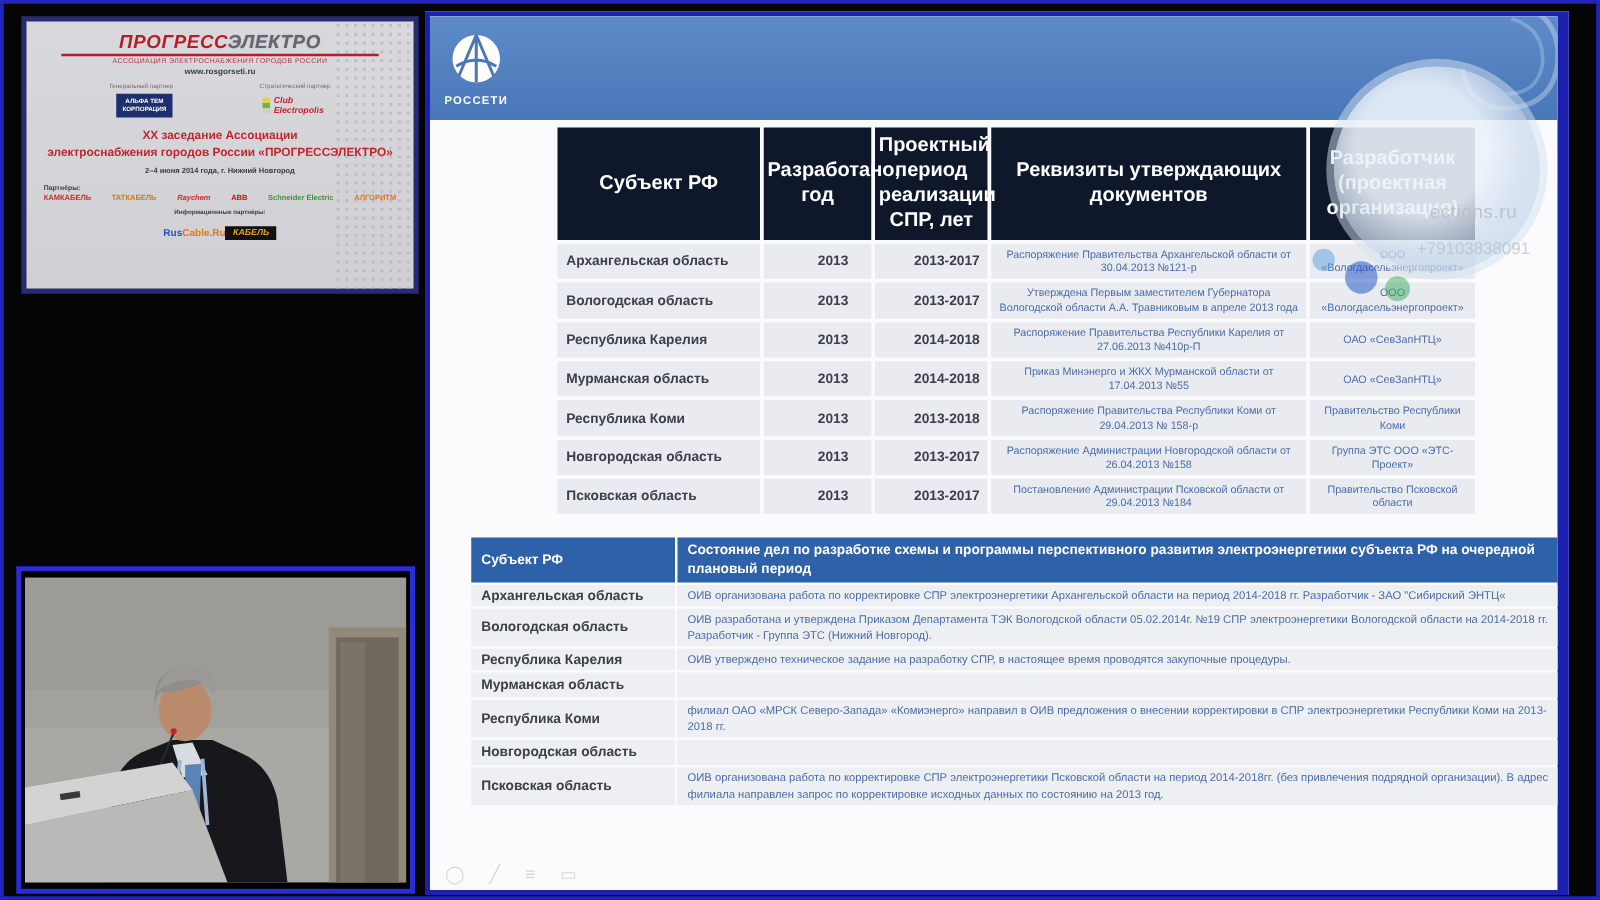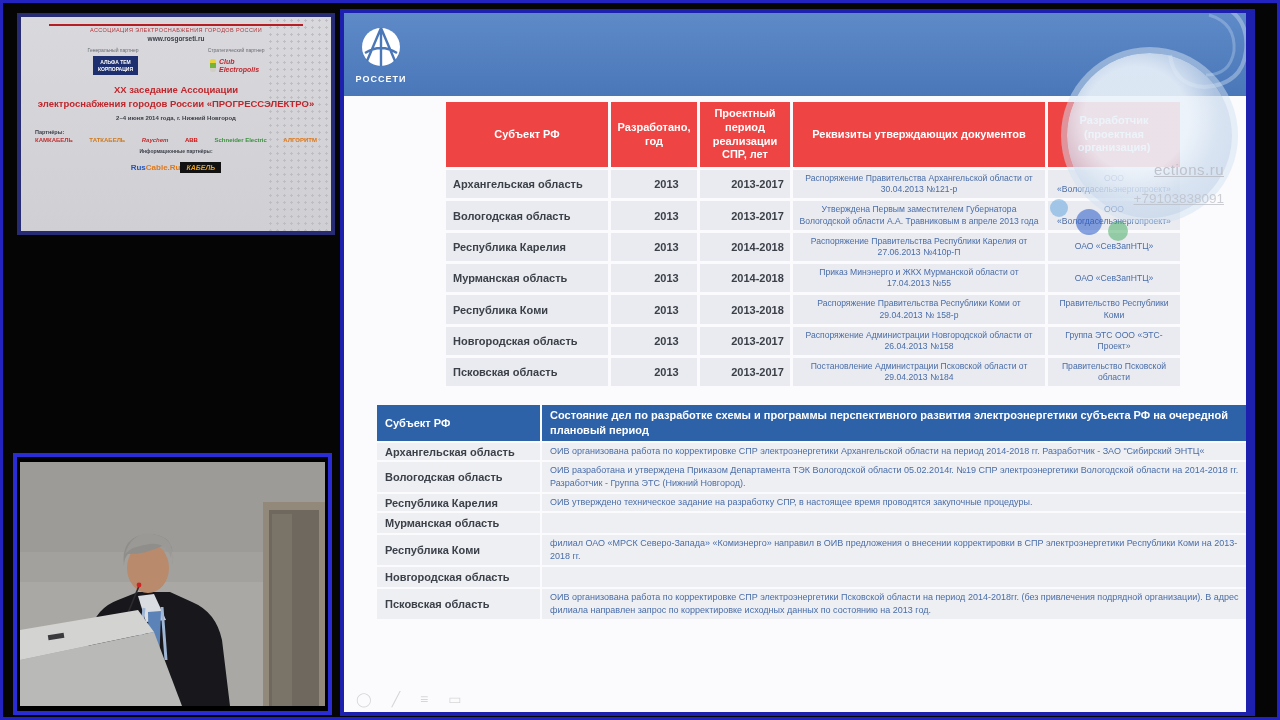--- a/index.html
+++ b/index.html
@@ -55,28 +55,28 @@
   .swirl{position:absolute;right:-18px;top:-20px;opacity:.55;}
 
   
   .lens{position:absolute;right:14px;top:40px;width:190px;height:190px;pointer-events:none;}
   .lens .c1{position:absolute;right:0;top:0;width:165px;height:165px;border-radius:50%;
     background:radial-gradient(circle at 42% 40%, rgba(235,242,250,.9) 0 38%, rgba(205,220,238,.75) 60%, rgba(170,195,225,.6) 100%);
     box-shadow:0 0 0 6px rgba(210,225,242,.5);}
   .lens .dotb{position:absolute;left:34px;bottom:8px;width:26px;height:26px;border-radius:50%;background:rgba(40,90,200,.55);}
   .lens .dotg{position:absolute;left:66px;bottom:2px;width:20px;height:20px;border-radius:50%;background:rgba(60,170,90,.5);}
   .lens .dotc{position:absolute;left:8px;bottom:26px;width:18px;height:18px;border-radius:50%;background:rgba(90,160,220,.5);}
-  .wm-text{position:absolute;right:22px;top:148px;text-align:right;color:#b9bcc4;pointer-events:none;text-decoration:underline;}
+  .wm-text{position:absolute;right:22px;top:148px;text-align:center;color:#b9bcc4;pointer-events:none;}
   .wm-text .site{font-size:15px;letter-spacing:.5px;opacity:.85;}
   .wm-text .phone{font-size:13.5px;opacity:.7;margin-top:13px;}
 
   
   table{border-collapse:separate;border-spacing:3px;table-layout:fixed;}
   .t1{margin:3px 0 0 99px;width:740px;}
-  .t1 th{background:#ef4444;color:#fff;font-size:11px;font-weight:bold;padding:5px 3px;line-height:1.25;vertical-align:middle;}
+  .t1 th{background:#0f172a;color:#fff;font-size:16px;font-weight:bold;padding:5px 3px;line-height:1.25;vertical-align:middle;}
   .t1 td{background:#e9ebf0;vertical-align:middle;padding:3px 4px;}
   .t1 .region{font-weight:bold;color:#3c4048;font-size:11px;text-align:left;padding-left:7px;}
   .t1 .year,.t1 .period{font-weight:bold;color:#3c4048;font-size:11px;text-align:center;padding-left:29px;}
   .t1 .doc{color:#4a6da8;font-size:8.6px;text-align:center;line-height:1.3;}
   .t1 .dev{color:#4a6da8;font-size:8.6px;text-align:center;line-height:1.3;}
 
   .t2{margin:14px 0 0 31px;width:882px;border-spacing:2px;}
   .t2 th{background:#2e62a8;color:#fff;font-size:11px;font-weight:bold;text-align:left;
     padding:3px 8px;line-height:1.35;vertical-align:middle;}
   .t2 td{background:#edeff3;vertical-align:middle;padding:2px 8px;}
@@ -88,20 +88,23 @@
   .ppt-toolbar span{font-size:14px;line-height:14px;cursor:pointer;}
 </style>
 </head>
 <body>
 
 <div class="stage">
 
   <div class="poster">
     <div class="halftone"></div>
     <div class="poster-inner">
+      <div class="pe-logo">
+        <span class="p1">ПРОГРЕСС</span><span class="p2">ЭЛЕКТРО</span>
+      </div>
       <div class="pe-rule"></div>
       <div class="pe-sub">АССОЦИАЦИЯ ЭЛЕКТРОСНАБЖЕНИЯ ГОРОДОВ РОССИИ</div>
       <div class="pe-site">www.rosgorseti.ru</div>
       <div class="partner-row">
         <div class="partner-col">Генеральный партнер</div>
         <div class="partner-col">Стратегический партнер</div>
       </div>
       <div class="logo-row">
         <div class="alfabox">
           <div>АЛЬФА ТЕМ</div>

